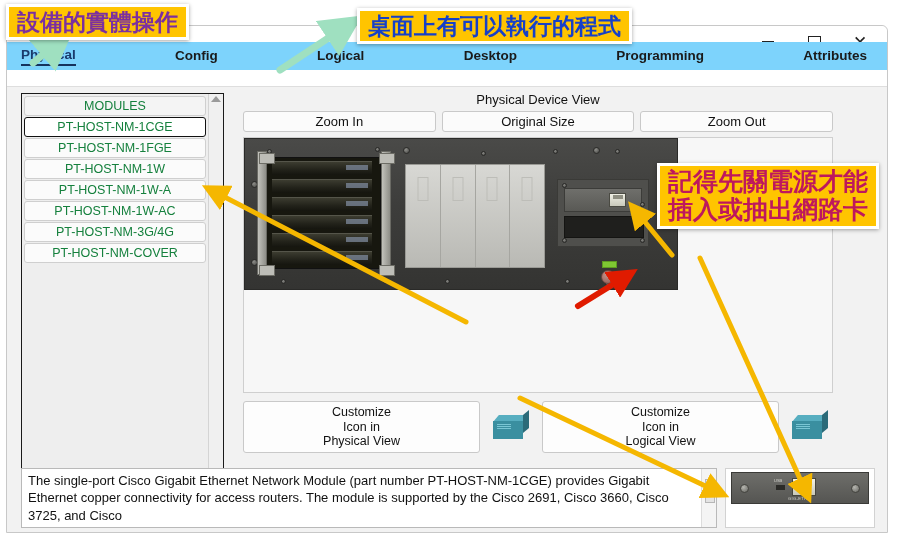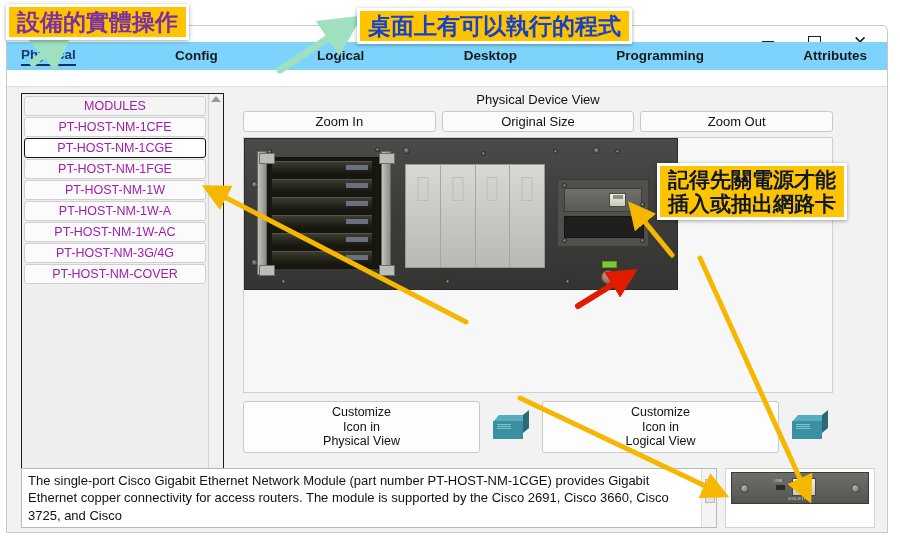--- a/index.html
+++ b/index.html
@@ -47,21 +47,21 @@
   }
 
   
   .modpanel{
     position:absolute;left:14px;top:6px;width:203px;height:385px;
     background:#eeeeee;border:1.5px solid #1a1a1a;box-sizing:border-box;
     display:flex;
   }
   .modlist{flex:1;padding:2px 2px 0 2px;overflow:hidden;}
   .moditem{
-    height:20px;line-height:19px;text-align:center;font-size:12.5px;color:#a21caf;
+    height:20px;line-height:19px;text-align:center;font-size:12.5px;color:#15803d;
     background:#fbfbfb;border:1px solid #cfcfcf;border-radius:3px;margin-bottom:1px;
     box-sizing:border-box;white-space:nowrap;overflow:hidden;
   }
   .moditem.header{font-weight:normal;background:#f4f4f4;}
   .moditem.sel{border:1.6px solid #111;background:#ffffff;}
   .vscroll{
     width:15px;background:#f0f0f0;border-left:1px solid #d4d4d4;
     display:flex;flex-direction:column;justify-content:space-between;align-items:center;
     padding:2px 0;box-sizing:border-box;
   }
@@ -195,21 +195,21 @@
   }
   .calloutbox .fill{
     background:#ffc400;font-family:"DejaVu Serif",serif;font-weight:bold;
     padding:2px 8px;white-space:nowrap;line-height:1.12;
   }
   #callout-physical{left:6px;top:4px;}
   #callout-physical .fill{color:#7b2fa0;font-size:23px;}
   #callout-desktop{left:357px;top:8px;}
   #callout-desktop .fill{color:#1640c8;font-size:23px;}
   #callout-power-warning{left:657px;top:163px;}
-  #callout-power-warning .fill{color:#0f172a;font-size:21px;text-align:right;}
+  #callout-power-warning .fill{color:#be185d;font-size:25px;text-align:right;}
 
   svg.overlay{position:absolute;left:0;top:0;width:900px;height:540px;pointer-events:none;}
 </style>
 </head>
 <body>
 
 <div id="root">
 
   <div class="window">
 
@@ -234,21 +234,20 @@
       <div class="tab">Desktop</div>
       <div class="tab">Programming</div>
       <div class="tab">Attributes</div>
     </div>
 
     <div class="content">
 
       <div class="modpanel">
         <div class="modlist">
           <div class="moditem header">MODULES</div>
-          <div class="moditem">PT-HOST-NM-1CFE</div>
           <div class="moditem sel">PT-HOST-NM-1CGE</div>
           <div class="moditem">PT-HOST-NM-1FGE</div>
           <div class="moditem">PT-HOST-NM-1W</div>
           <div class="moditem">PT-HOST-NM-1W-A</div>
           <div class="moditem">PT-HOST-NM-1W-AC</div>
           <div class="moditem">PT-HOST-NM-3G/4G</div>
           <div class="moditem">PT-HOST-NM-COVER</div>
         </div>
         <div class="vscroll">
           <div class="arrow-up"></div>

